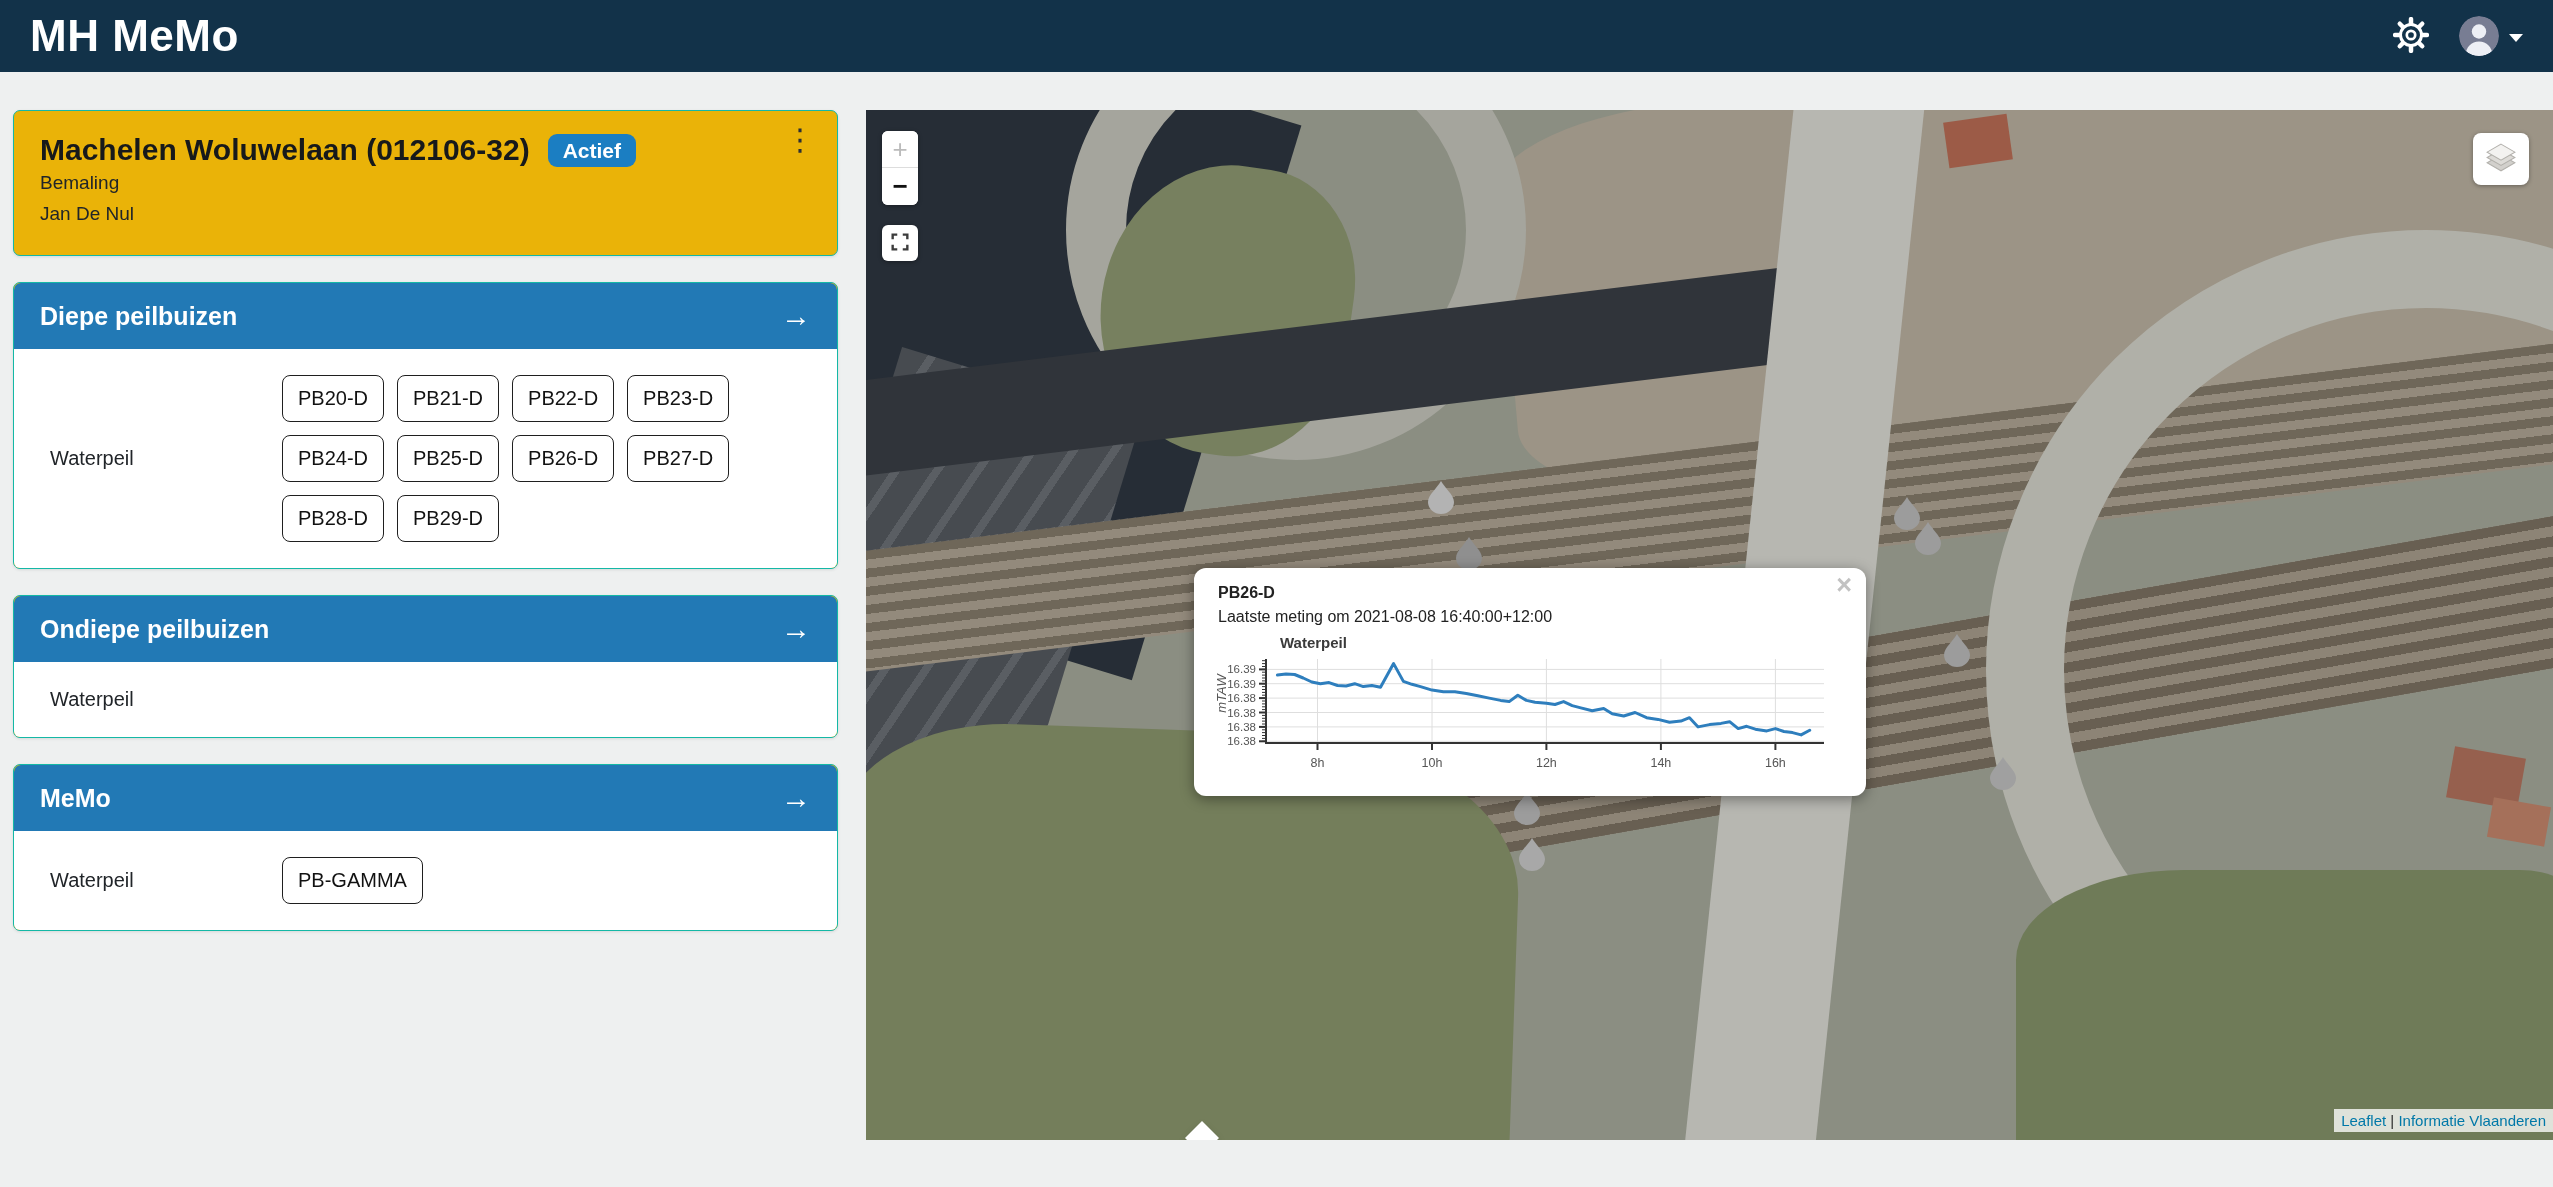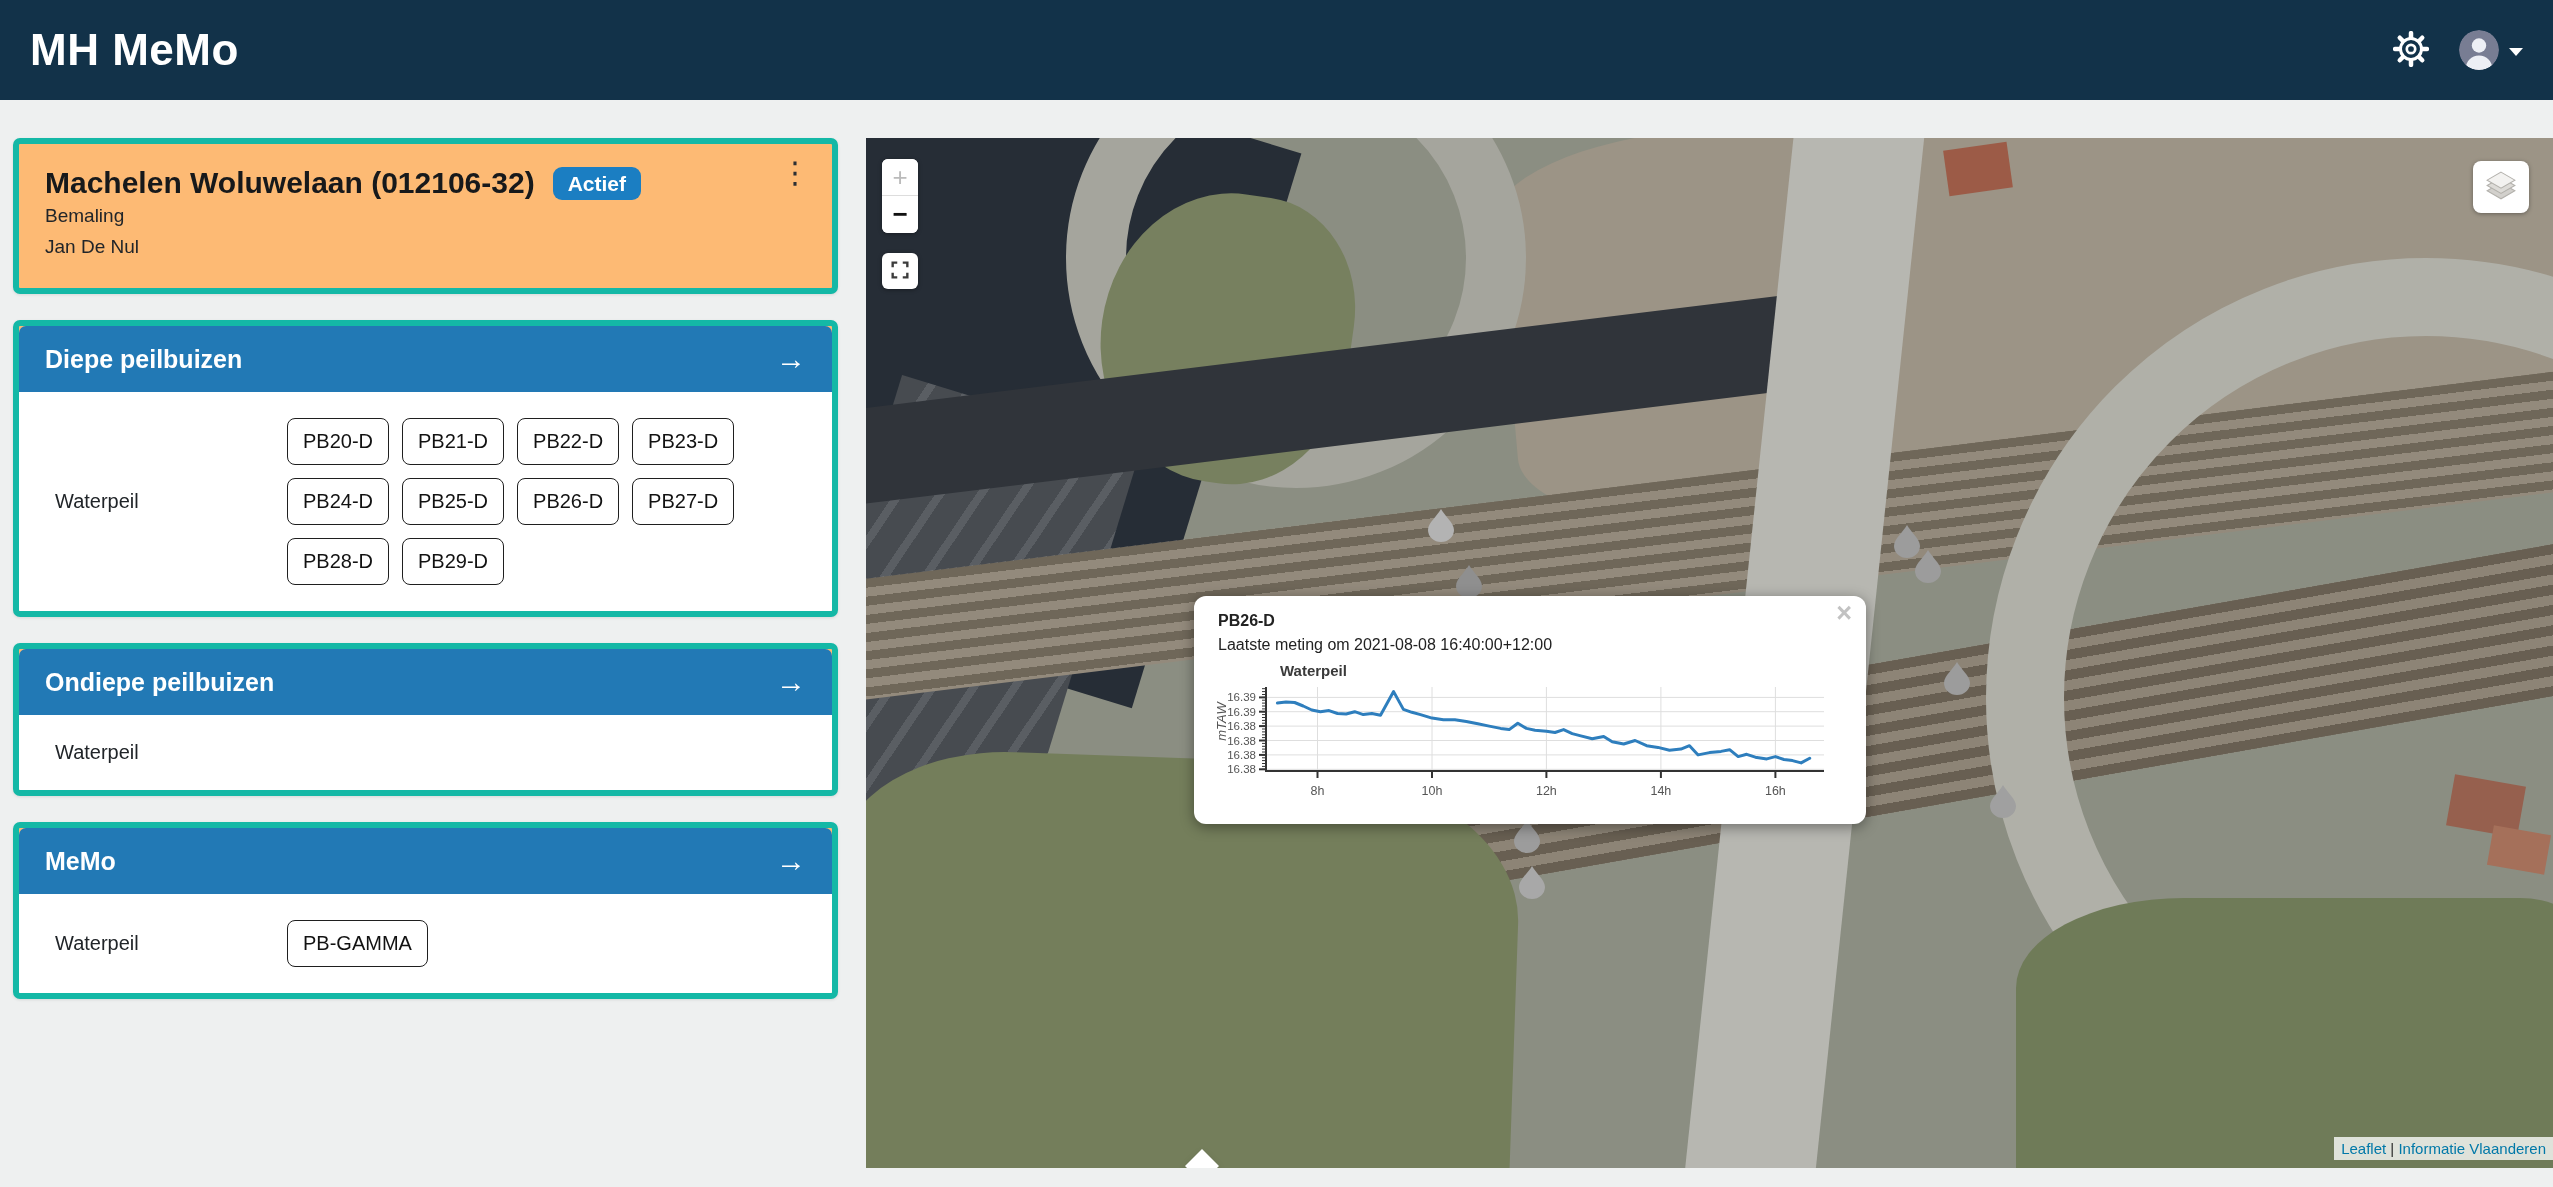--- a/index.html
+++ b/index.html
@@ -1,33 +1,33 @@
 <!DOCTYPE html>
 <html><head>
 <meta charset="utf-8">
 <style>
   *{box-sizing:border-box;margin:0;padding:0}
   html,body{width:2553px;height:1187px}
   body{font-family:"Liberation Sans",sans-serif;background:#eef0f0;position:relative;overflow:hidden}
 
   
-  .topbar{height:100px;background:#123249;display:flex;align-items:center;padding:0 30px}
+  .topbar{height:72px;background:#123249;display:flex;align-items:center;padding:0 30px}
   .brand{color:#fff;font-size:44px;font-weight:700;letter-spacing:.5px}
   .topbar-right{margin-left:auto;display:flex;align-items:center;gap:30px}
   .gear-btn{background:none;border:none;cursor:pointer;display:flex;align-items:center}
   .account{display:flex;align-items:center;gap:10px;cursor:pointer}
   .avatar{width:40px;height:40px;border-radius:50%;overflow:hidden}
   .caret{width:0;height:0;border-left:7px solid transparent;border-right:7px solid transparent;border-top:8px solid #fff;margin-top:4px}
 
   
   .main{display:flex;gap:28px;padding:38px 0 0 13px;align-items:flex-start}
   .left-col{width:825px;flex:0 0 825px}
 
   
-  .card{background:#fdba74;border:6px solid #14b8a6;border-radius:7px;box-shadow:0 1px 3px rgba(0,0,0,.10);margin-bottom:26px;position:relative;overflow:hidden}
+  .card{background:#eab308;border:1px solid #14b8a6;border-radius:7px;box-shadow:0 1px 3px rgba(0,0,0,.10);margin-bottom:26px;position:relative;overflow:hidden}
   .info-card{padding:22px 26px 26px 26px}
   .info-title-row{display:flex;align-items:center;gap:18px;padding-right:60px}
   .site-title{font-size:30px;font-weight:600;color:#17191b}
   .badge{background:#1b7ec2;color:#fff;font-size:21px;font-weight:700;padding:6px 15px;border-radius:9px;line-height:1}
   .kebab{position:absolute;top:14px;right:22px;font-size:30px;color:#2c2f33;background:none;border:none;cursor:pointer;line-height:1}
   .info-sub{margin-top:0;font-size:19px;color:#212529;line-height:31px}
 
   .section-head{background:#2279b5;color:#fff;height:66px;display:flex;align-items:center;padding:0 26px;border-radius:7px 7px 0 0}
   .section-title{font-size:25px;font-weight:700}
   .section-arrow{margin-left:auto;background:none;border:none;color:#fff;font-size:30px;cursor:pointer;line-height:1}

